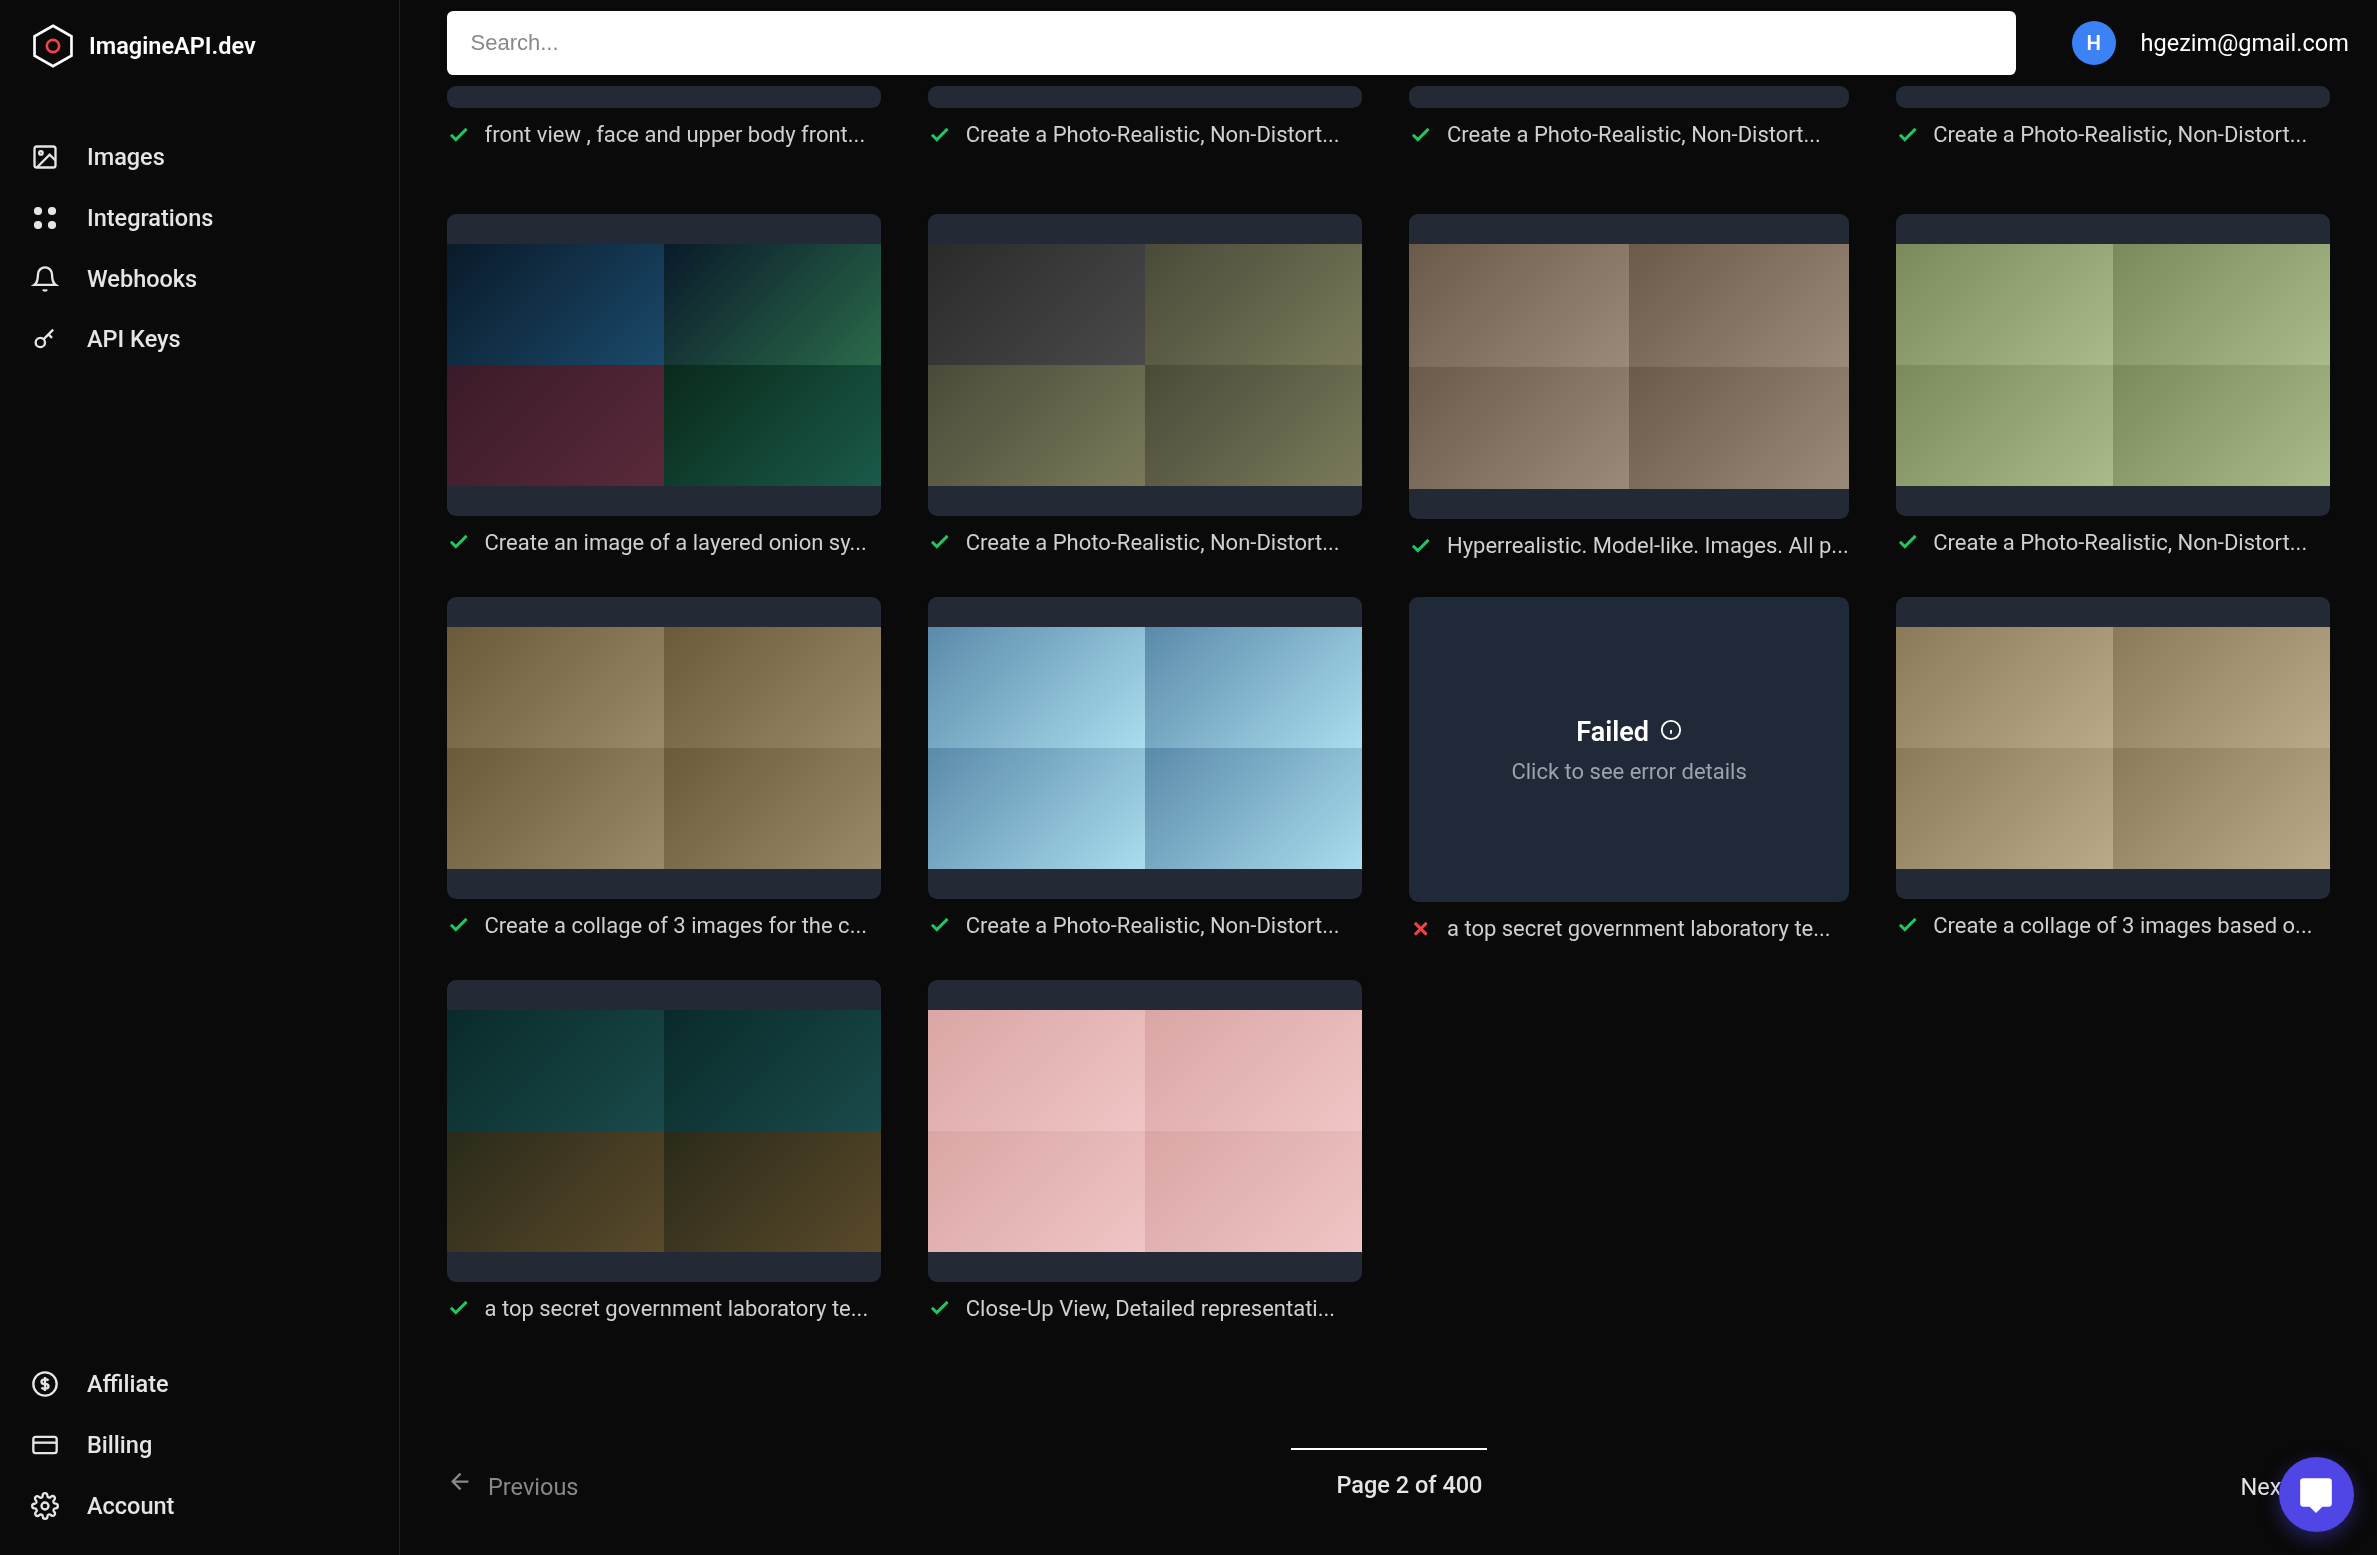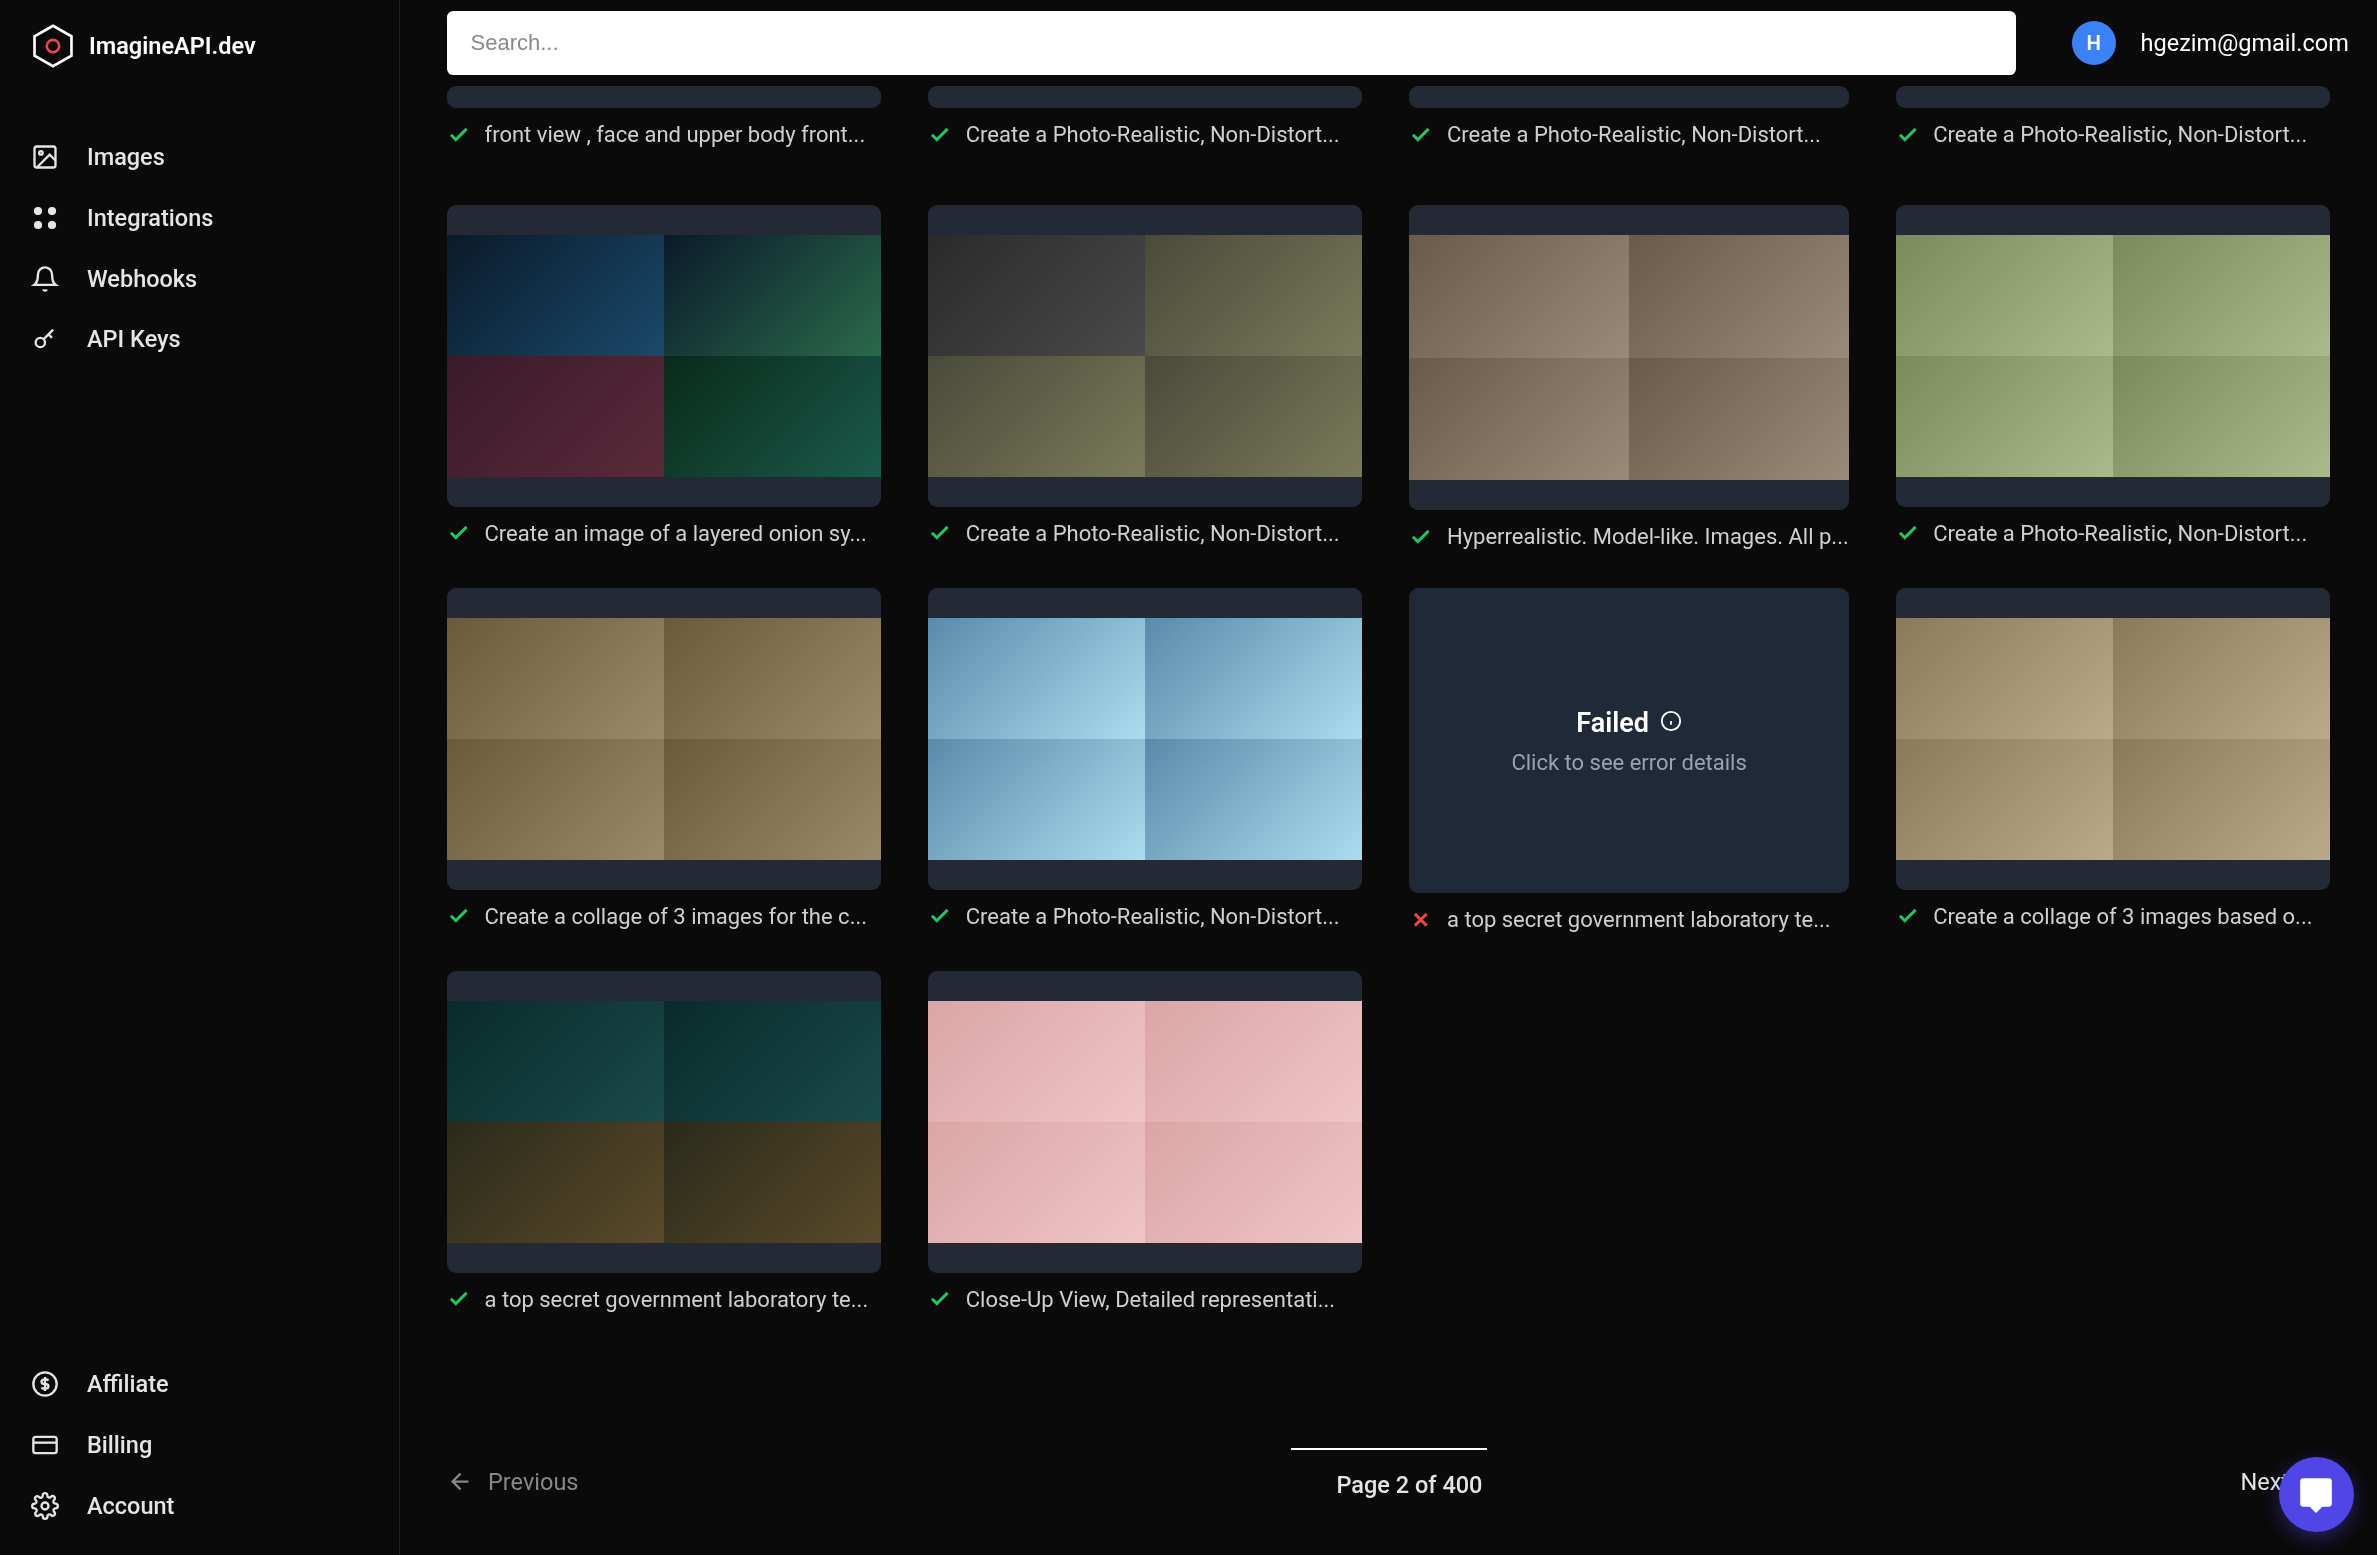--- a/index.html
+++ b/index.html
@@ -65,37 +65,37 @@
     position:absolute; top:30px; bottom:30px; left:0; right:0;
     display: grid; grid-template-columns: 1fr 1fr; grid-template-rows: 1fr 1fr;
   }
   .thumb-inner > div { background: #333; } 
   .caption-row { display: flex; align-items: center; gap: 14px; margin-top: 14px; }
   .status-icon { width: 23.5px; height: 23.5px; flex-shrink: 0; }
   .caption {
     font-size: 22px; color: #d0d0d0; white-space: nowrap; overflow: hidden; text-overflow: ellipsis;
   }
   .partial-row .card .thumb { height: 22px; aspect-ratio: auto; }
-  .partial-row { margin-bottom: 19px; }
+  .partial-row { margin-bottom: 28px; }
   .partial-row .thumb .thumb-bar-bot { height: 22px; }
   .failed-card {
     background: #1f2937; border-radius: 9.4px; width: 100%; aspect-ratio: 1.44;
     display: flex; flex-direction: column; align-items: center; justify-content: center; gap: 11px;
   }
   .failed-title { display:flex; align-items:flex-start; gap:11px; font-size: 27px; color: #fff; font-weight: 600; }
   .failed-sub { font-size: 22px; color: #9ca3af; }
   .pager {
     display: flex; align-items: center; justify-content: space-between;
     padding: 20.4px 47px 55px 47px; position: relative;
   }
   .pager::before {
     content: ''; position: absolute; top: 0; left: 50%; transform: translateX(-50%);
     width: 196px; height: 2.4px; background: #fff;
   }
-  .pager-btn { display:flex; align-items:flex-start; gap:14px; font-size: 23.5px; color: #888; cursor: pointer; }
+  .pager-btn { display:flex; align-items:flex-end; gap:14px; font-size: 23.5px; color: #888; cursor: pointer; }
   .pager-btn.right { color: #e5e5e5; }
   .pager-center { font-size: 23.5px; color: #e5e5e5; font-weight: 500; }
   .chat-bubble {
     position: fixed; bottom: 23.5px; right: 23.5px; width: 75px; height: 75px; border-radius: 50%;
     background: #4f46e5; display:flex; align-items:center; justify-content:center; cursor:pointer;
     box-shadow: 0 6.3px 19px rgba(79,70,229,0.4);
   }
   .chat-bubble svg { width: 38px; height: 38px; fill: #fff; }
 
   

